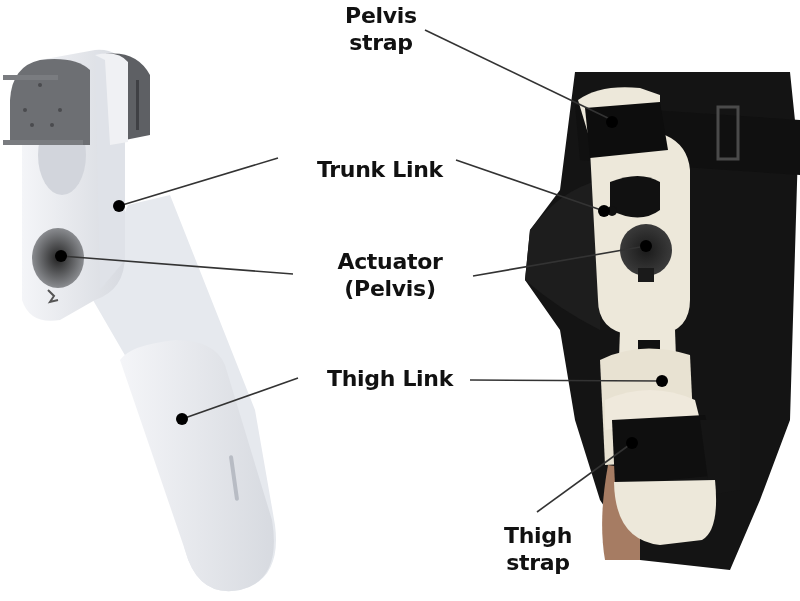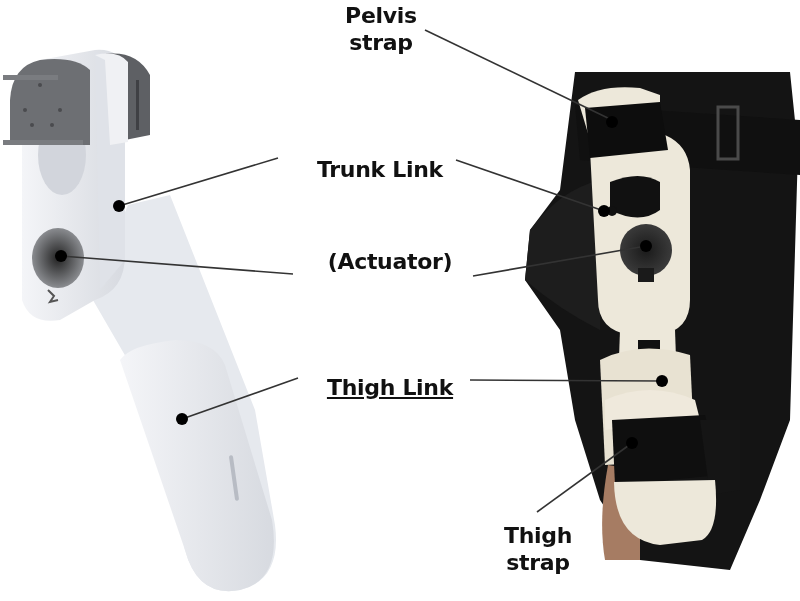--- a/index.html
+++ b/index.html
@@ -115,21 +115,22 @@
 </svg>
 
 <div class="label" style="left:326px;top:2px;width:110px;">
   <div>Pelvis</div>
   <div>strap</div>
 </div>
 <div class="label" style="left:300px;top:156px;width:160px;">
   <div>Trunk Link</div>
 </div>
 <div class="label" style="left:320px;top:248px;width:140px;">
-  <div>(Actuator)</div>
+  <div>Actuator</div>
+  <div>(Pelvis)</div>
 </div>
-<div class="label" style="left:310px;top:374px;width:160px;text-decoration:underline;">
+<div class="label" style="left:310px;top:365px;width:160px;">
   <div>Thigh Link</div>
 </div>
 <div class="label" style="left:488px;top:522px;width:100px;text-align:center;">
   <div>Thigh</div>
   <div>strap</div>
 </div>
 
 </body></html>

